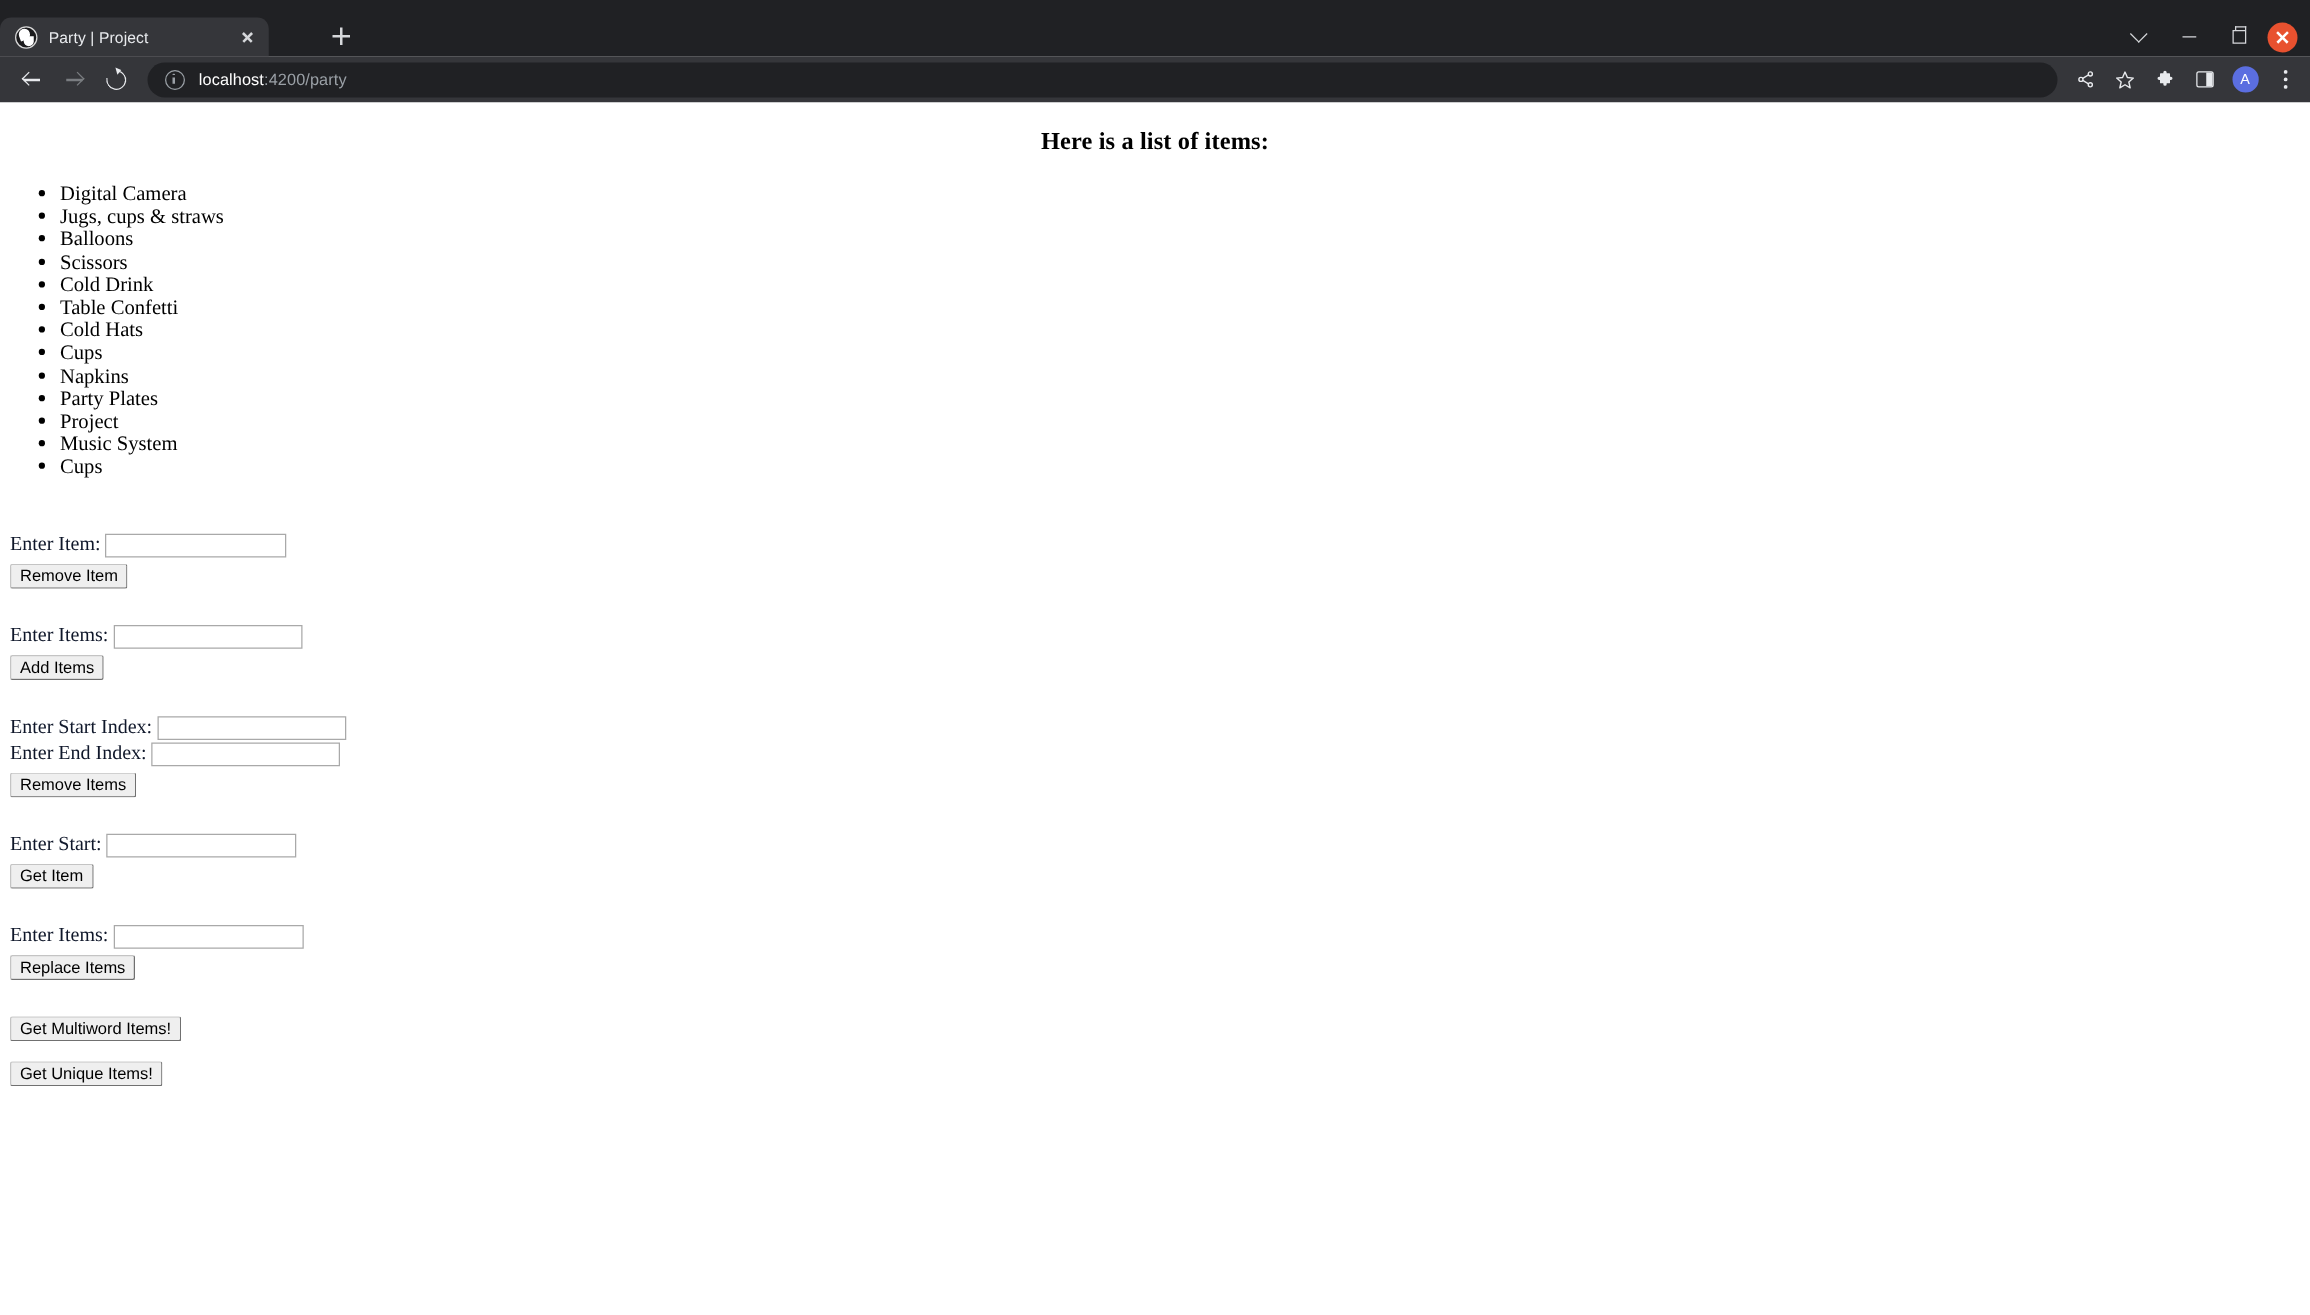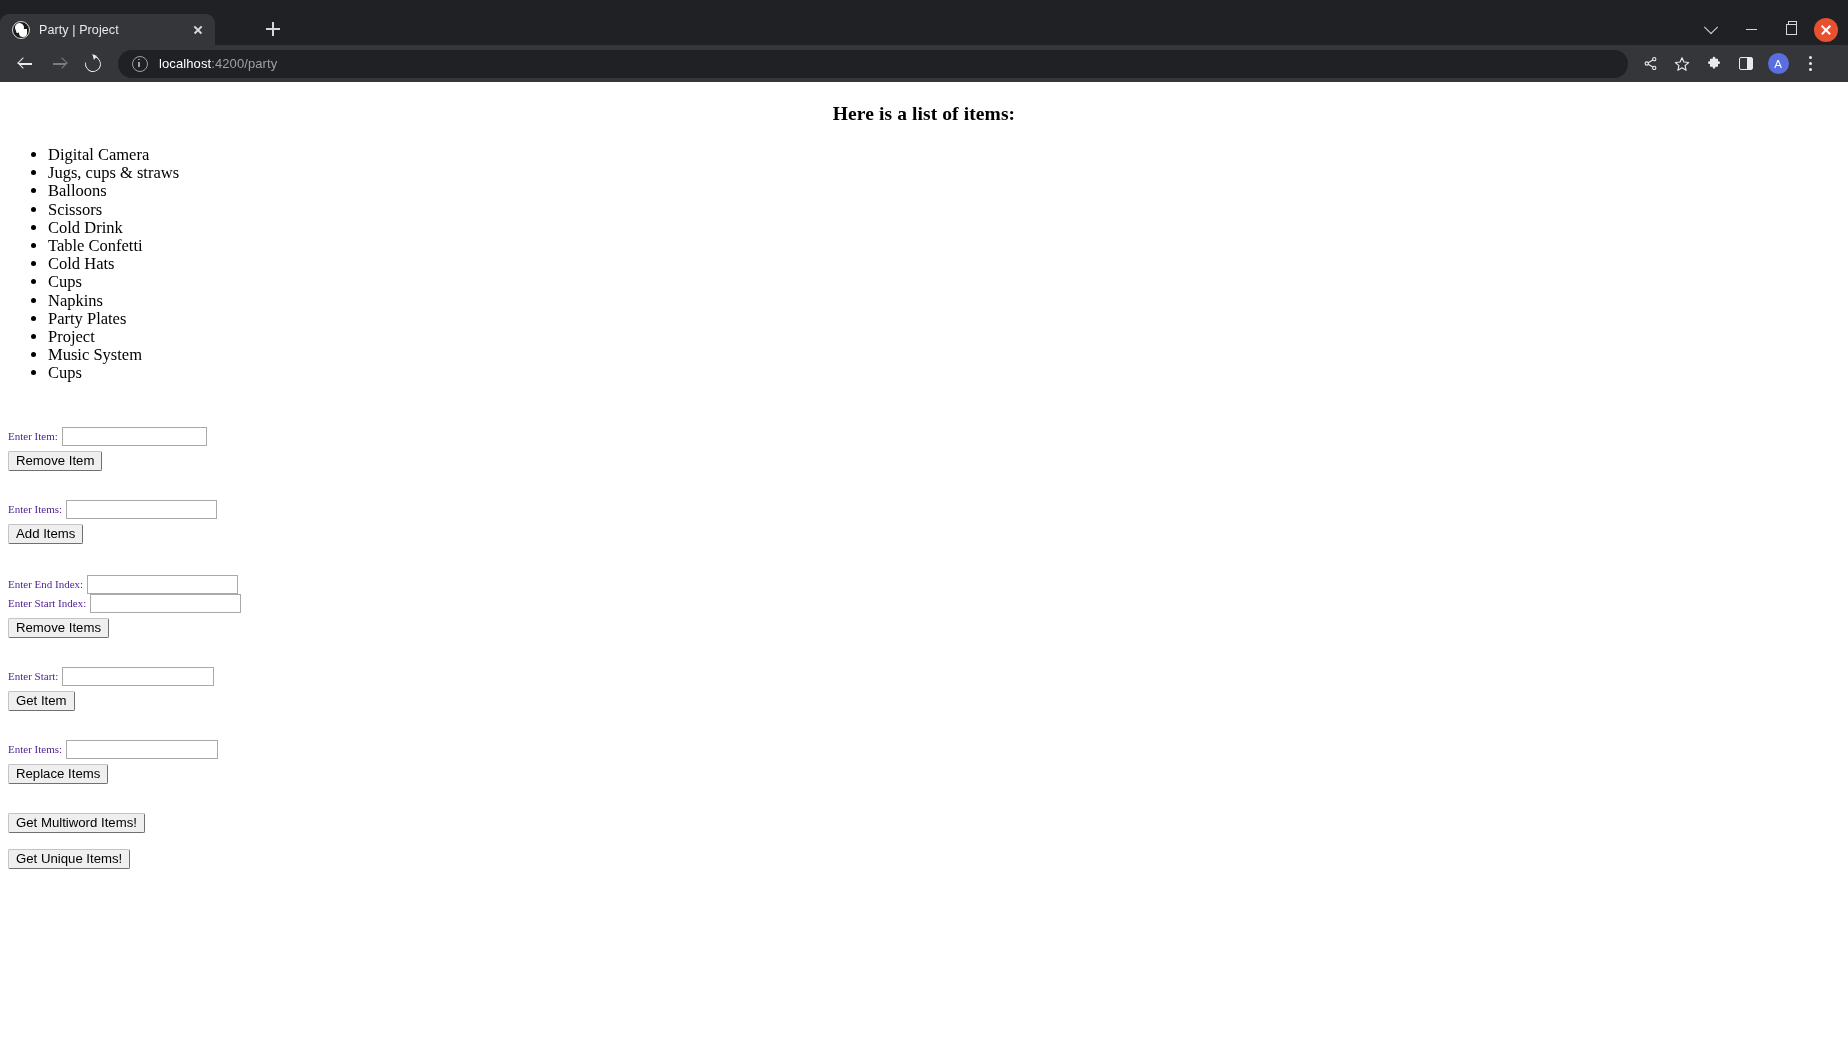--- a/index.html
+++ b/index.html
@@ -168,21 +168,21 @@
   }
   .closebtn::before { transform: rotate(45deg); }
   .closebtn::after  { transform: rotate(-45deg); }
 
   
   .toolbar {
     height: 37px;
     background: #35363a;
     display: flex;
     align-items: center;
-    padding: 0 22px 0 8px;
+    padding: 0 4px 0 8px;
     box-sizing: border-box;
     flex: 0 0 auto;
   }
   .navbtn {
     width: 28px; height: 28px;
     margin: 0 3px;
     position: relative;
     display: flex;
     align-items: center;
     justify-content: center;
@@ -358,23 +358,23 @@
     margin: 0;
   }
 
   .form-block { margin-top: 0; }
   .row {
     display: flex;
     align-items: center;
     white-space: nowrap;
   }
   .flabel {
-    font-size: 11px;
+    font-size: 16px;
     font-family: "Liberation Serif", "DejaVu Serif", serif;
-    color: #4c1d95;
+    color: #0f172a;
   }
   input.tin {
     font-family: "Liberation Serif", "DejaVu Serif", serif;
     font-size: 16.5px;
     height: 19px;
     width: 145px;
     margin: 0 0 0 4px;
     padding: 1px 2px;
     border: 1.5px solid #a9a9a9;
     background: #ffffff;
@@ -529,26 +529,26 @@
           <input class="tin" type="text" style="width: 151px;" value="">
         </div>
         <div style="margin-top:5px">
           <button class="btn">Add Items</button>
         </div>
       </div>
 
       <div class="gap-md"></div>
 
       <div class="form-block">
+        <div class="row">
+          <span class="flabel">Enter Start Index:</span>
+          <input class="tin" type="text" style="width: 151px;" value="">
+        </div>
         <div class="row" style="margin-top:2px">
           <span class="flabel">Enter End Index:</span>
-          <input class="tin" type="text" style="width: 151px;" value="">
-        </div>
-        <div class="row">
-          <span class="flabel">Enter Start Index:</span>
           <input class="tin" type="text" style="width: 151px;" value="">
         </div>
         <div style="margin-top:5px">
           <button class="btn">Remove Items</button>
         </div>
       </div>
 
       <div class="gap-md"></div>
 
       <div class="form-block">

